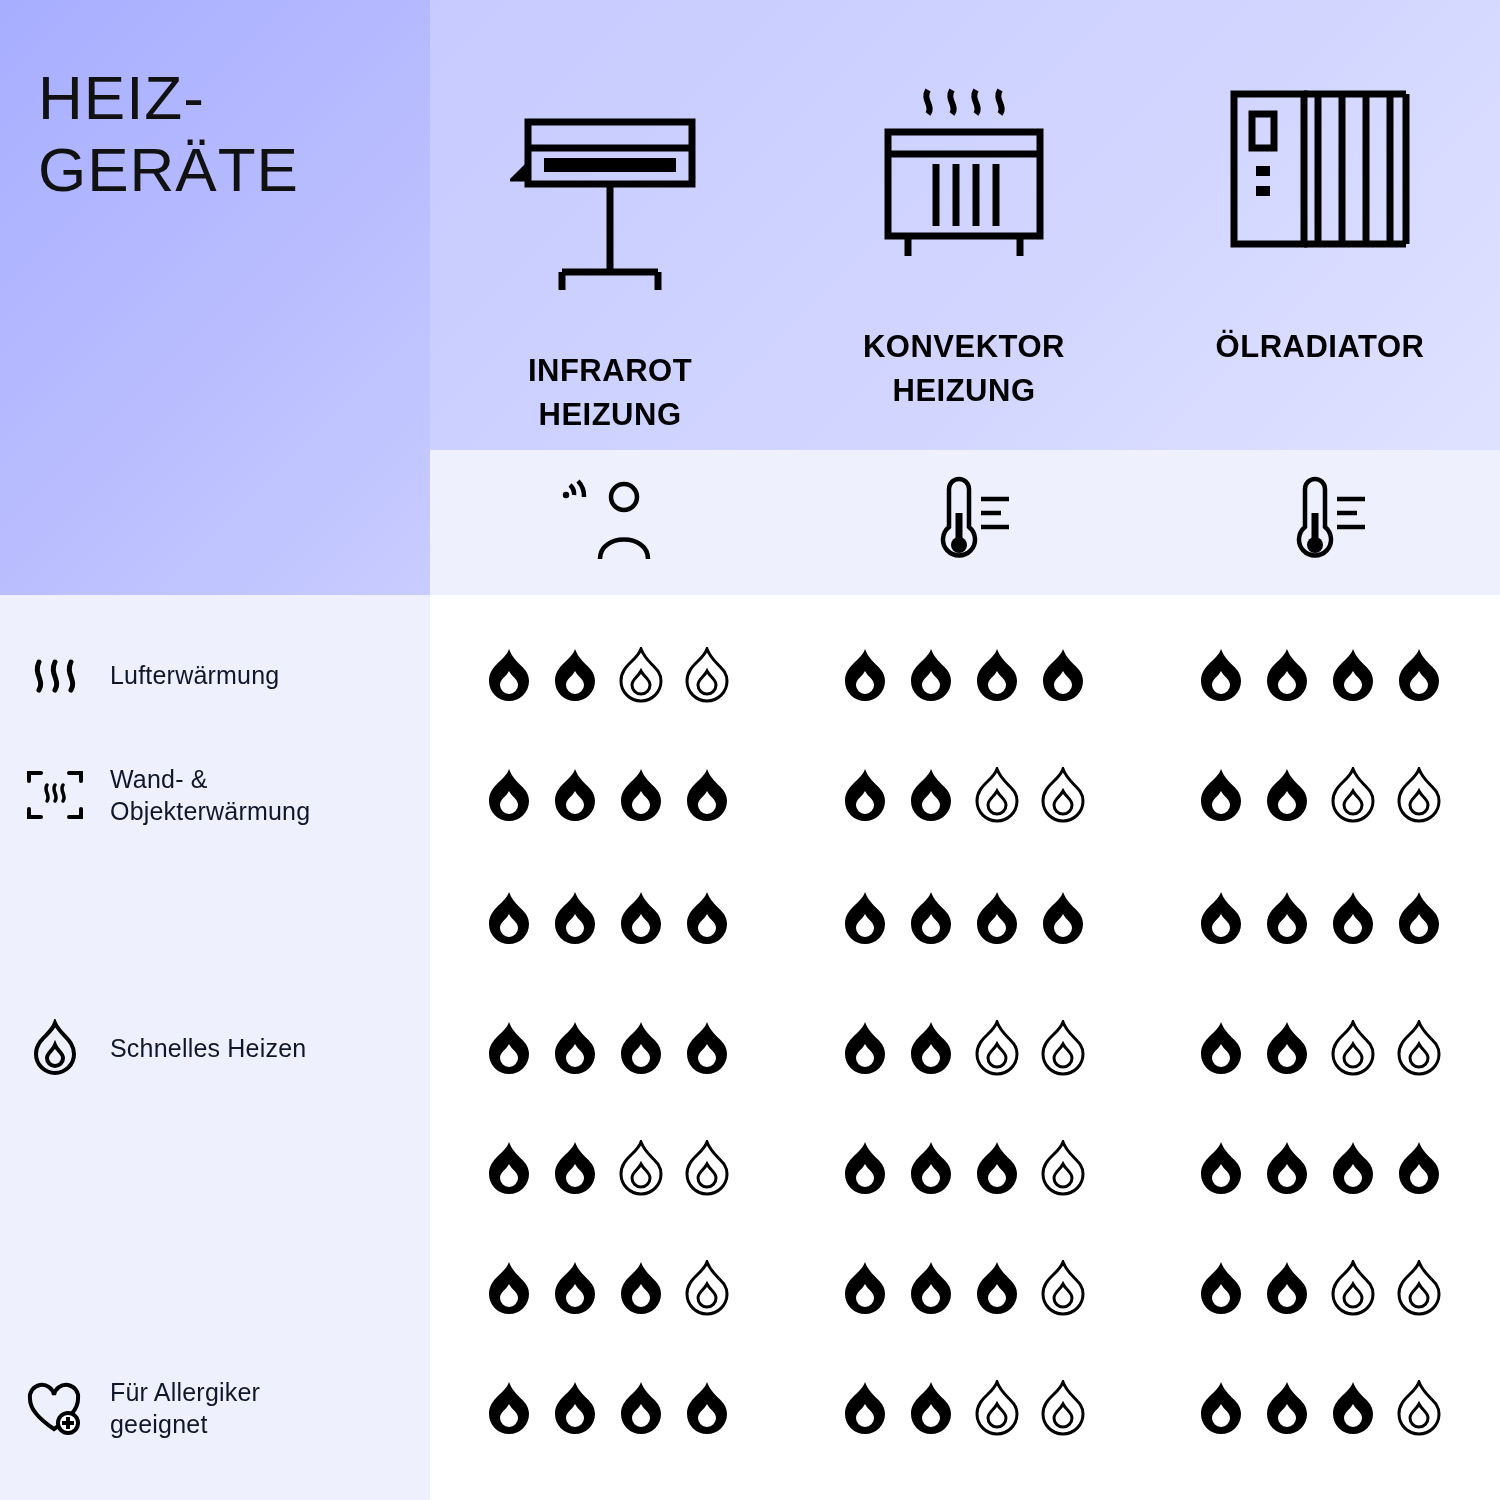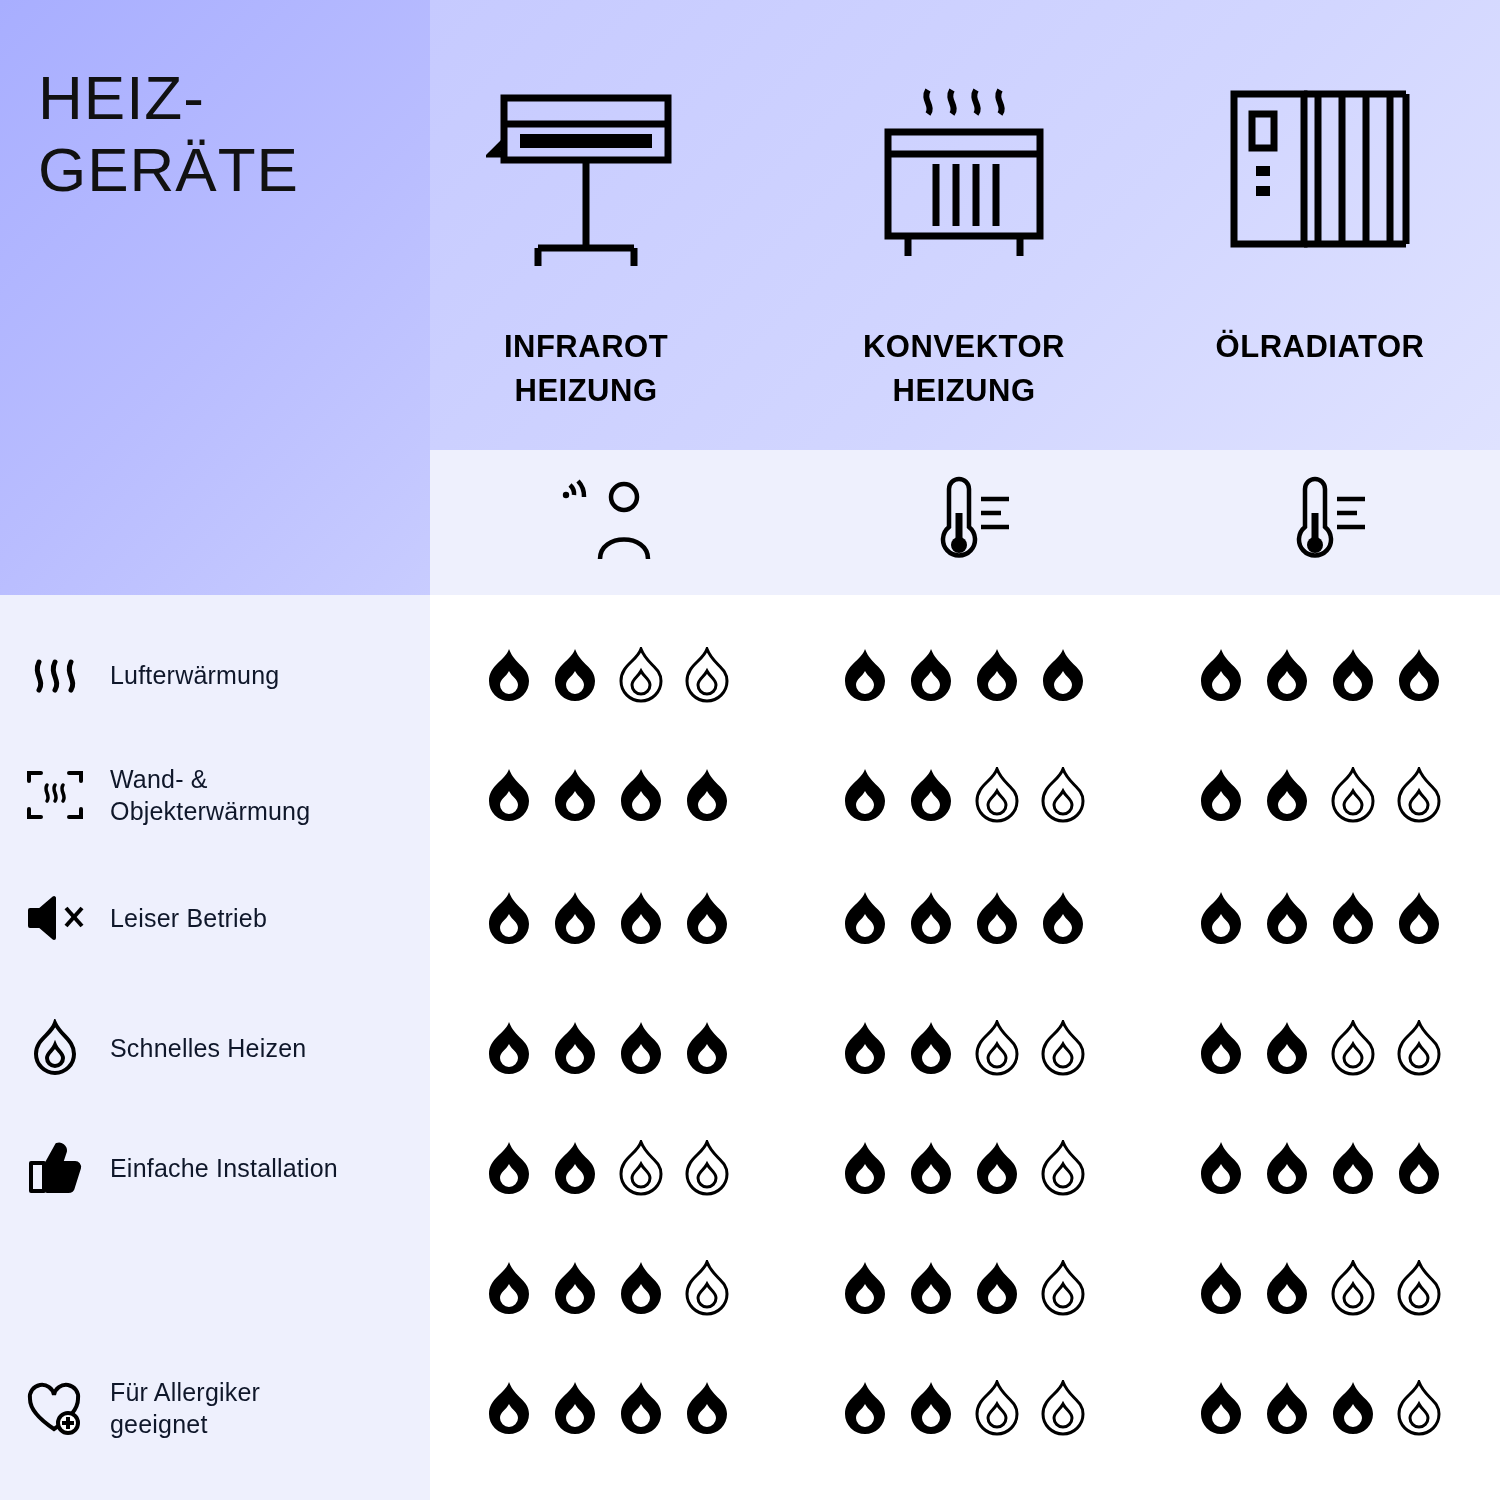--- a/index.html
+++ b/index.html
@@ -37,21 +37,21 @@
     position:absolute;left:0;top:595px;width:430px;height:905px;
     background:#eef0fd;
   }
   .right-rows-bg{
     position:absolute;left:430px;top:595px;width:1070px;height:905px;
     background:#ffffff;
   }
 
   
   .col{position:absolute;top:0;width:356px;height:450px;}
-  .col-1{left:408px;}
+  .col-1{left:432px;margin-top:24px;}
   .col-2{left:786px;}
   .col-3{left:1142px;text-decoration:underline;}
 
   .col-icon{
     position:absolute;left:0;right:0;top:80px;height:200px;
     display:flex;align-items:center;justify-content:center;
   }
   .col-label{
     position:absolute;left:0;right:0;top:325px;
     text-align:center;font-weight:bold;font-size:31px;line-height:44px;
@@ -331,32 +331,20 @@
           <path d="M24 24 C21 30 15 32 15 38 a9 9 0 0 0 18 0 C33 32 27 30 24 24 Z" fill="none" stroke="#000" stroke-width="3"></path>
         </svg>
       <svg class="flame" viewBox="0 0 48 56">
           <path d="M24 2 C20 14 4 18 4 34 a20 20 0 0 0 40 0 C44 20 30 18 24 2 Z" fill="none" stroke="#000" stroke-width="3"></path>
           <path d="M24 24 C21 30 15 32 15 38 a9 9 0 0 0 18 0 C33 32 27 30 24 24 Z" fill="none" stroke="#000" stroke-width="3"></path>
         </svg>
     </div>
   </div>
 
   <div class="row" style="top:858px;">
-    <div class="row-left">
-      <div class="row-ico">
-        <svg width="66" height="52" viewBox="0 0 66 52" fill="none" stroke="#000" stroke-width="4">
-          <path d="M8 18 H18 L32 6 V46 L18 34 H8 Z" fill="#000" stroke="#000" stroke-linejoin="round"></path>
-          <line x1="44" y1="16" x2="60" y2="34"></line>
-          <line x1="60" y1="16" x2="44" y2="34"></line>
-        </svg>
-      </div>
-      <div>
-        <div class="row-label">Leiser Betrieb</div>
-      </div>
-    </div>
     <div class="rating r-1">
       <svg class="flame" viewBox="0 0 48 56">
           <path d="M24 2 C20 14 4 18 4 34 a20 20 0 0 0 40 0 C44 20 30 18 24 2 Z" fill="#000"></path>
           <path d="M24 24 C21 30 15 32 15 38 a9 9 0 0 0 18 0 C33 32 27 30 24 24 Z" fill="#fff"></path>
         </svg>
       <svg class="flame" viewBox="0 0 48 56">
           <path d="M24 2 C20 14 4 18 4 34 a20 20 0 0 0 40 0 C44 20 30 18 24 2 Z" fill="#000"></path>
           <path d="M24 24 C21 30 15 32 15 38 a9 9 0 0 0 18 0 C33 32 27 30 24 24 Z" fill="#fff"></path>
         </svg>
       <svg class="flame" viewBox="0 0 48 56">
@@ -468,31 +456,20 @@
           <path d="M24 24 C21 30 15 32 15 38 a9 9 0 0 0 18 0 C33 32 27 30 24 24 Z" fill="none" stroke="#000" stroke-width="3"></path>
         </svg>
       <svg class="flame" viewBox="0 0 48 56">
           <path d="M24 2 C20 14 4 18 4 34 a20 20 0 0 0 40 0 C44 20 30 18 24 2 Z" fill="none" stroke="#000" stroke-width="3"></path>
           <path d="M24 24 C21 30 15 32 15 38 a9 9 0 0 0 18 0 C33 32 27 30 24 24 Z" fill="none" stroke="#000" stroke-width="3"></path>
         </svg>
     </div>
   </div>
 
   <div class="row" style="top:1108px;">
-    <div class="row-left">
-      <div class="row-ico">
-        <svg width="56" height="58" viewBox="0 0 56 58" fill="none" stroke="#000" stroke-width="4" stroke-linejoin="round">
-          <path d="M20 24 L30 6 a6 6 0 0 1 8 6 L34 24 H48 a4 4 0 0 1 4 5 L46 48 a5 5 0 0 1 -5 4 H20 Z" fill="#000" stroke="#000"></path>
-          <rect x="4" y="24" width="13" height="28" fill="none" stroke="#000"></rect>
-        </svg>
-      </div>
-      <div>
-        <div class="row-label">Einfache Installation</div>
-      </div>
-    </div>
     <div class="rating r-1">
       <svg class="flame" viewBox="0 0 48 56">
           <path d="M24 2 C20 14 4 18 4 34 a20 20 0 0 0 40 0 C44 20 30 18 24 2 Z" fill="#000"></path>
           <path d="M24 24 C21 30 15 32 15 38 a9 9 0 0 0 18 0 C33 32 27 30 24 24 Z" fill="#fff"></path>
         </svg>
       <svg class="flame" viewBox="0 0 48 56">
           <path d="M24 2 C20 14 4 18 4 34 a20 20 0 0 0 40 0 C44 20 30 18 24 2 Z" fill="#000"></path>
           <path d="M24 24 C21 30 15 32 15 38 a9 9 0 0 0 18 0 C33 32 27 30 24 24 Z" fill="#fff"></path>
         </svg>
       <svg class="flame" viewBox="0 0 48 56">

